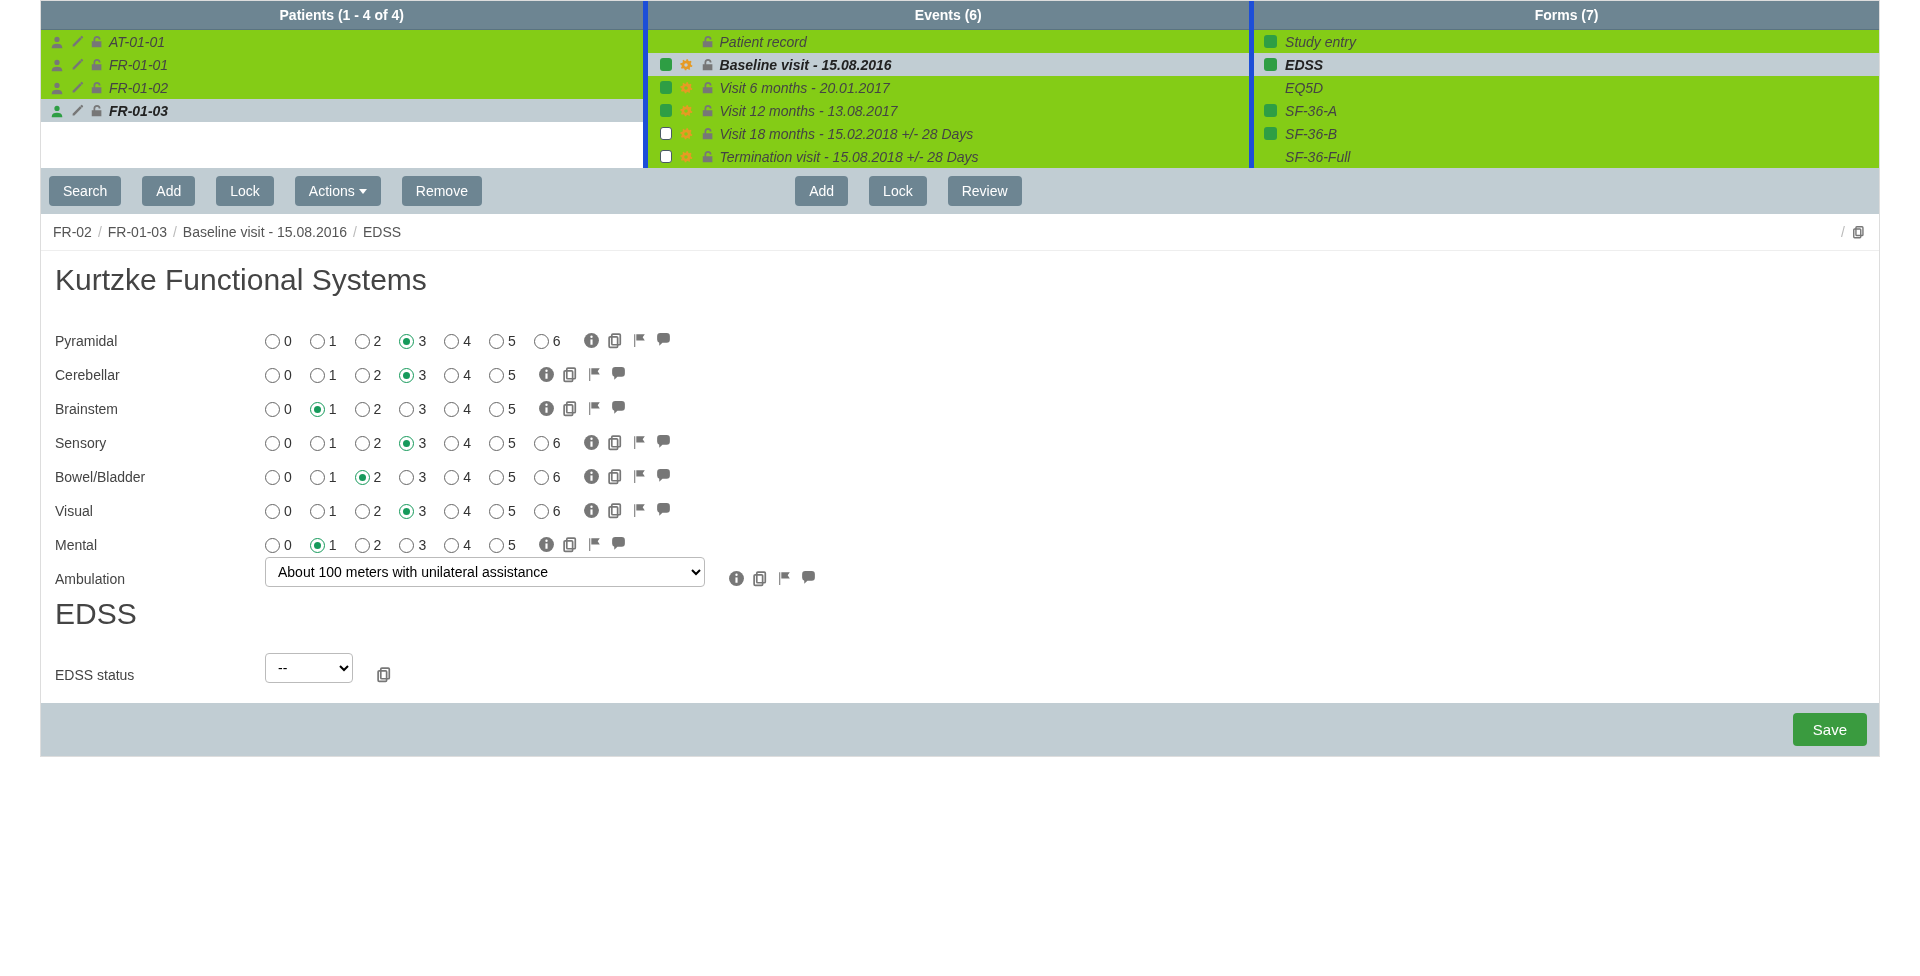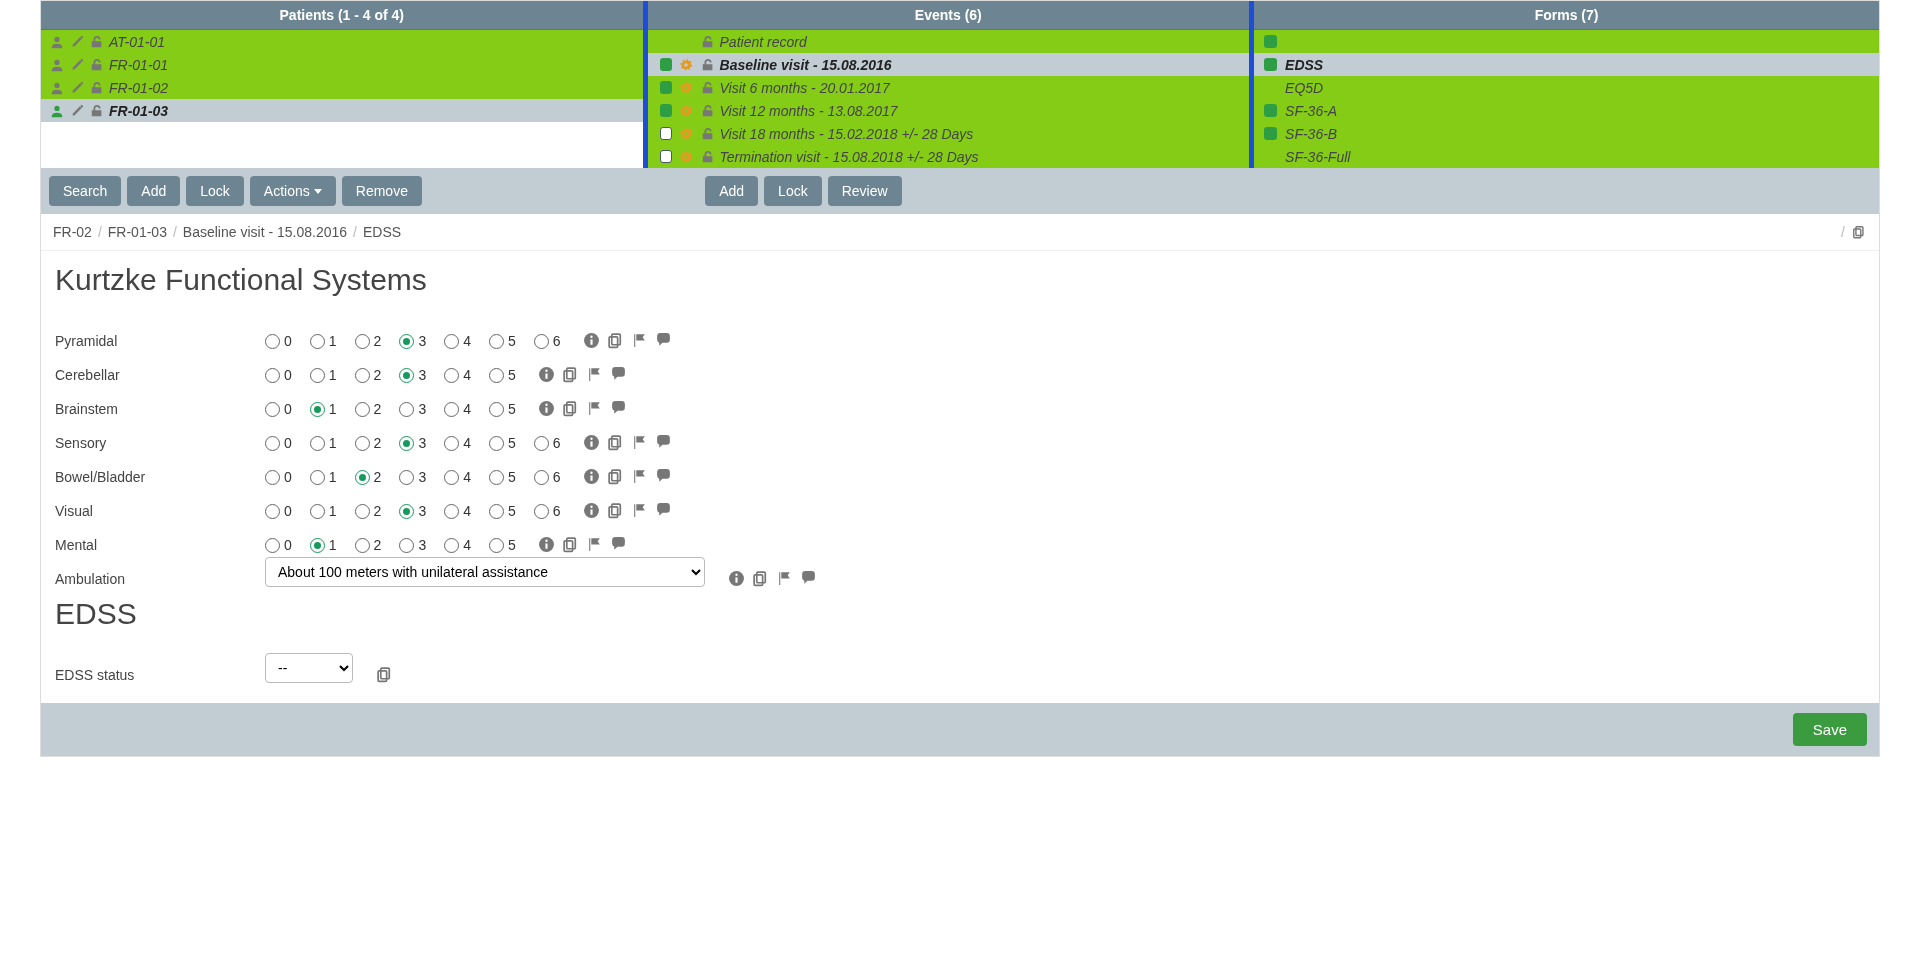--- a/index.html
+++ b/index.html
@@ -66,21 +66,21 @@
     .events .row .lead { width: 56px; display:flex; gap:6px; align-items:center; }
     .forms .row { padding-left: 10px; gap:8px; }
     .forms .row .status-sq, .forms .row .status-sq.none { flex: 0 0 13px; }
     .status-none { width:13px; }
 
     
     .action-bar {
       background: #c1cdd3;
       display: flex;
       padding: 8px;
-      gap: 6px;
+      gap: 21px;
     }
     .btn {
       background: #6d8592;
       color: #fff;
       border: none;
       border-radius: 4px;
       padding: 7px 14px;
       font-size: 14px;
       cursor: pointer;
       display:inline-flex; align-items:center; gap:4px;
@@ -384,20 +384,21 @@
             </span>
             <span class="row-label">Termination visit - 15.08.2018 +/- 28 Days</span>
           </div>
         </div>
     </div>
     <div class="col col-forms forms">
       <div class="col-header">Forms (7)</div>
       <div class="col-body" id="forms-body">
           <div class="row">
             <span class="status-sq green"></span>
+            <span class="row-label">Study entry</span>
           </div>
           <div class="row selected">
             <span class="status-sq green"></span>
             <span class="row-label">EDSS</span>
           </div>
           <div class="row">
             <span class="status-none"></span>
             <span class="row-label">EQ5D</span>
           </div>
           <div class="row">

